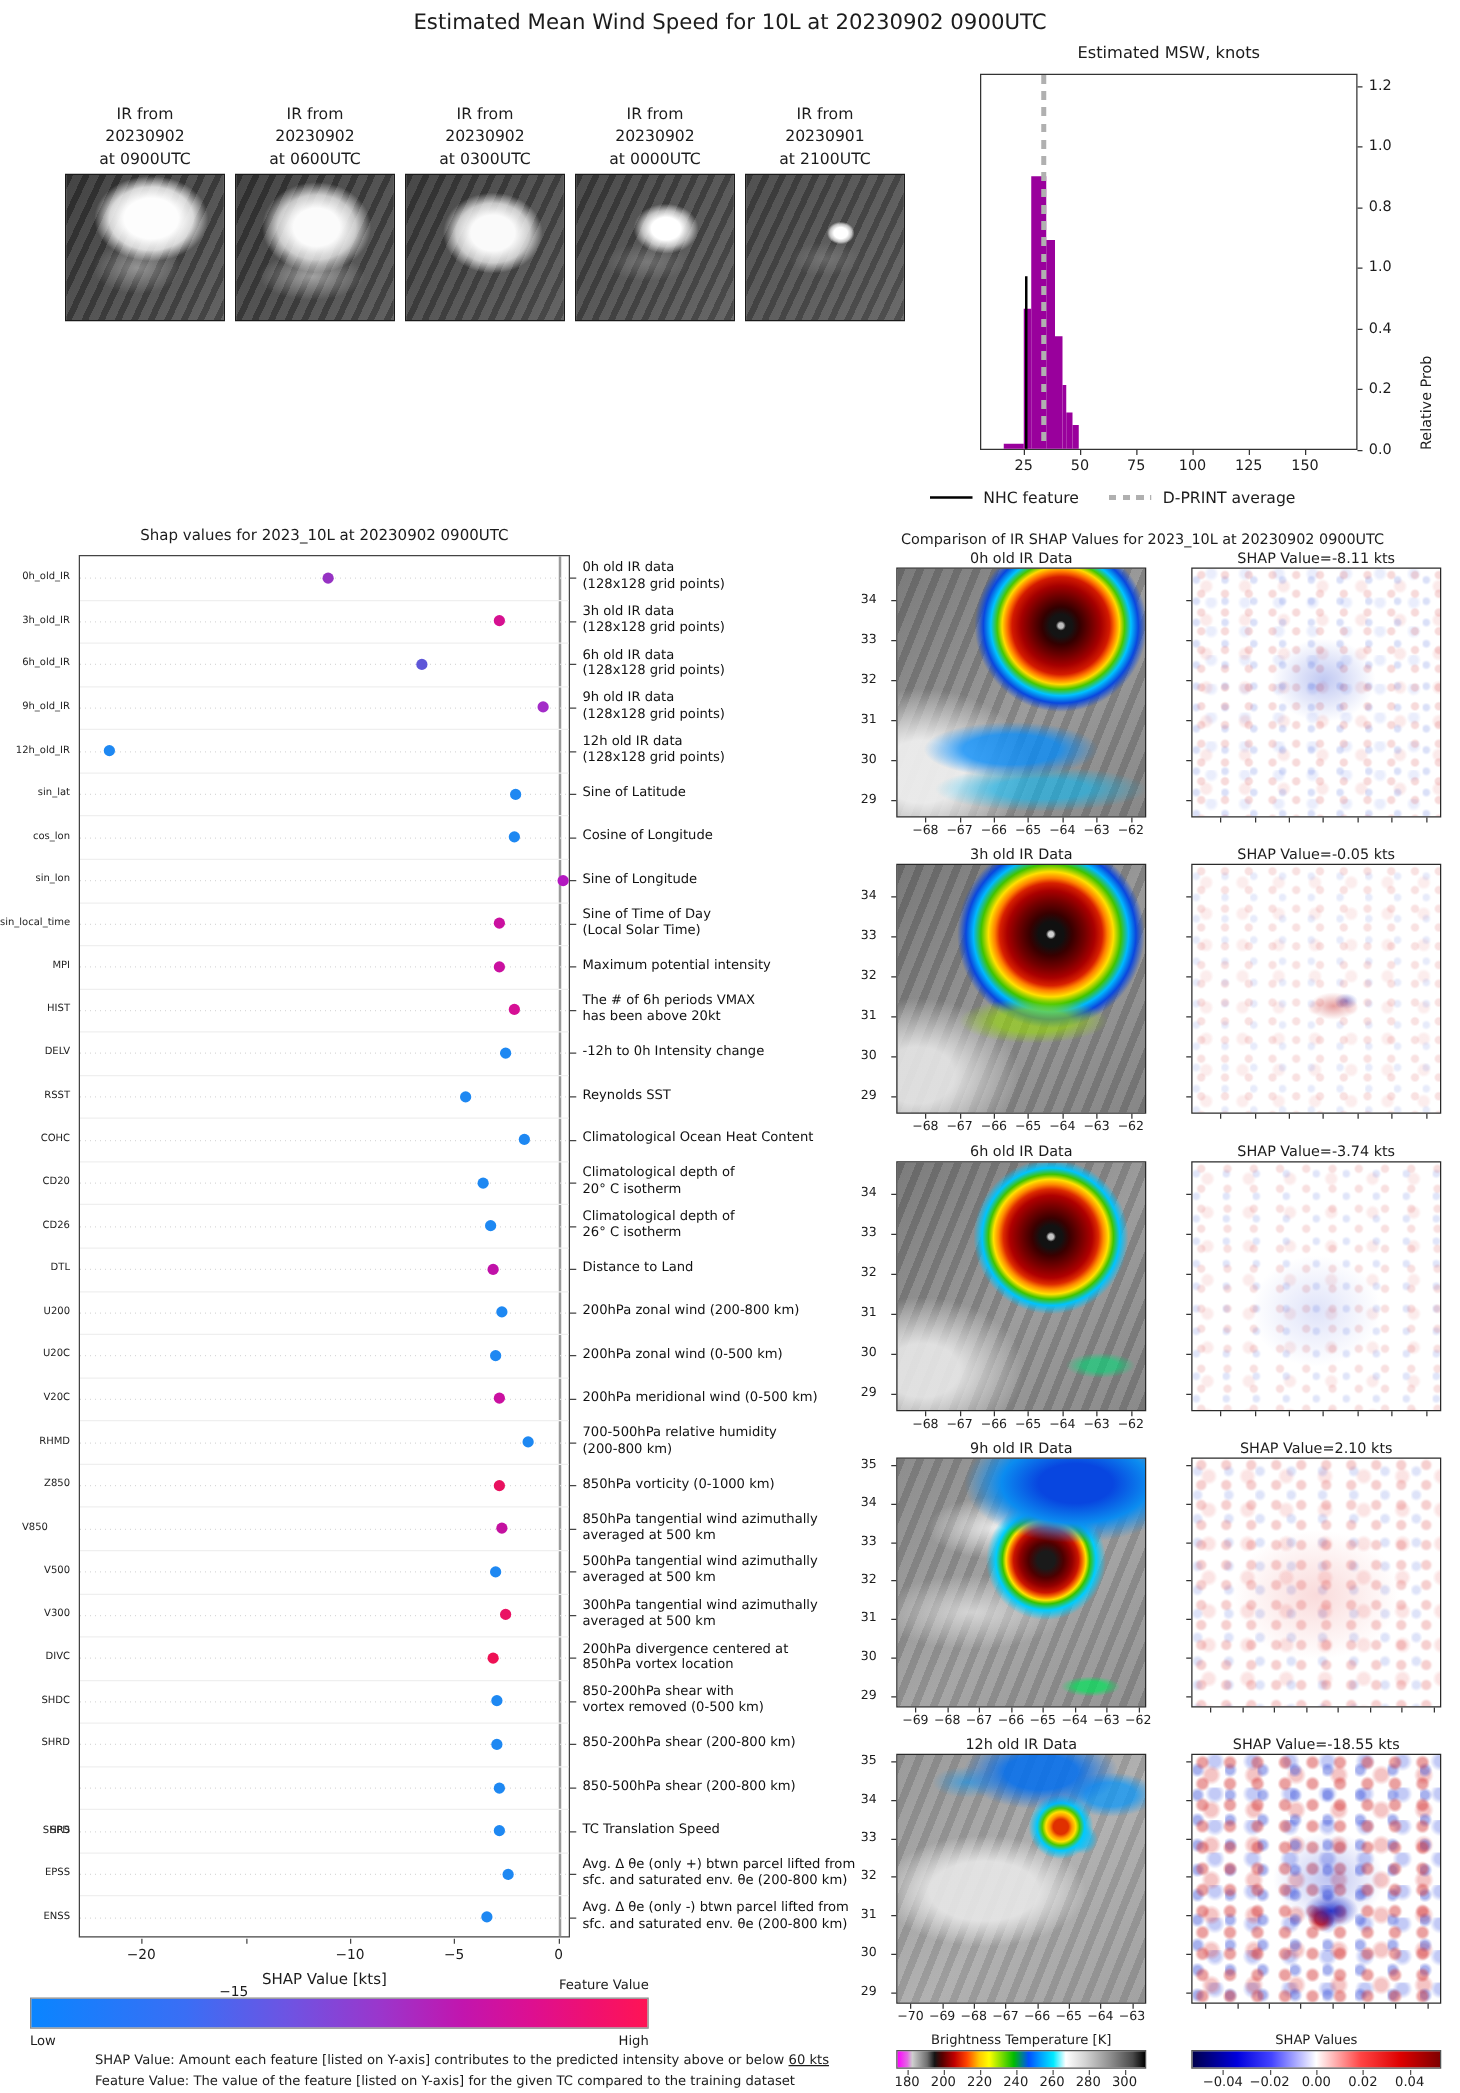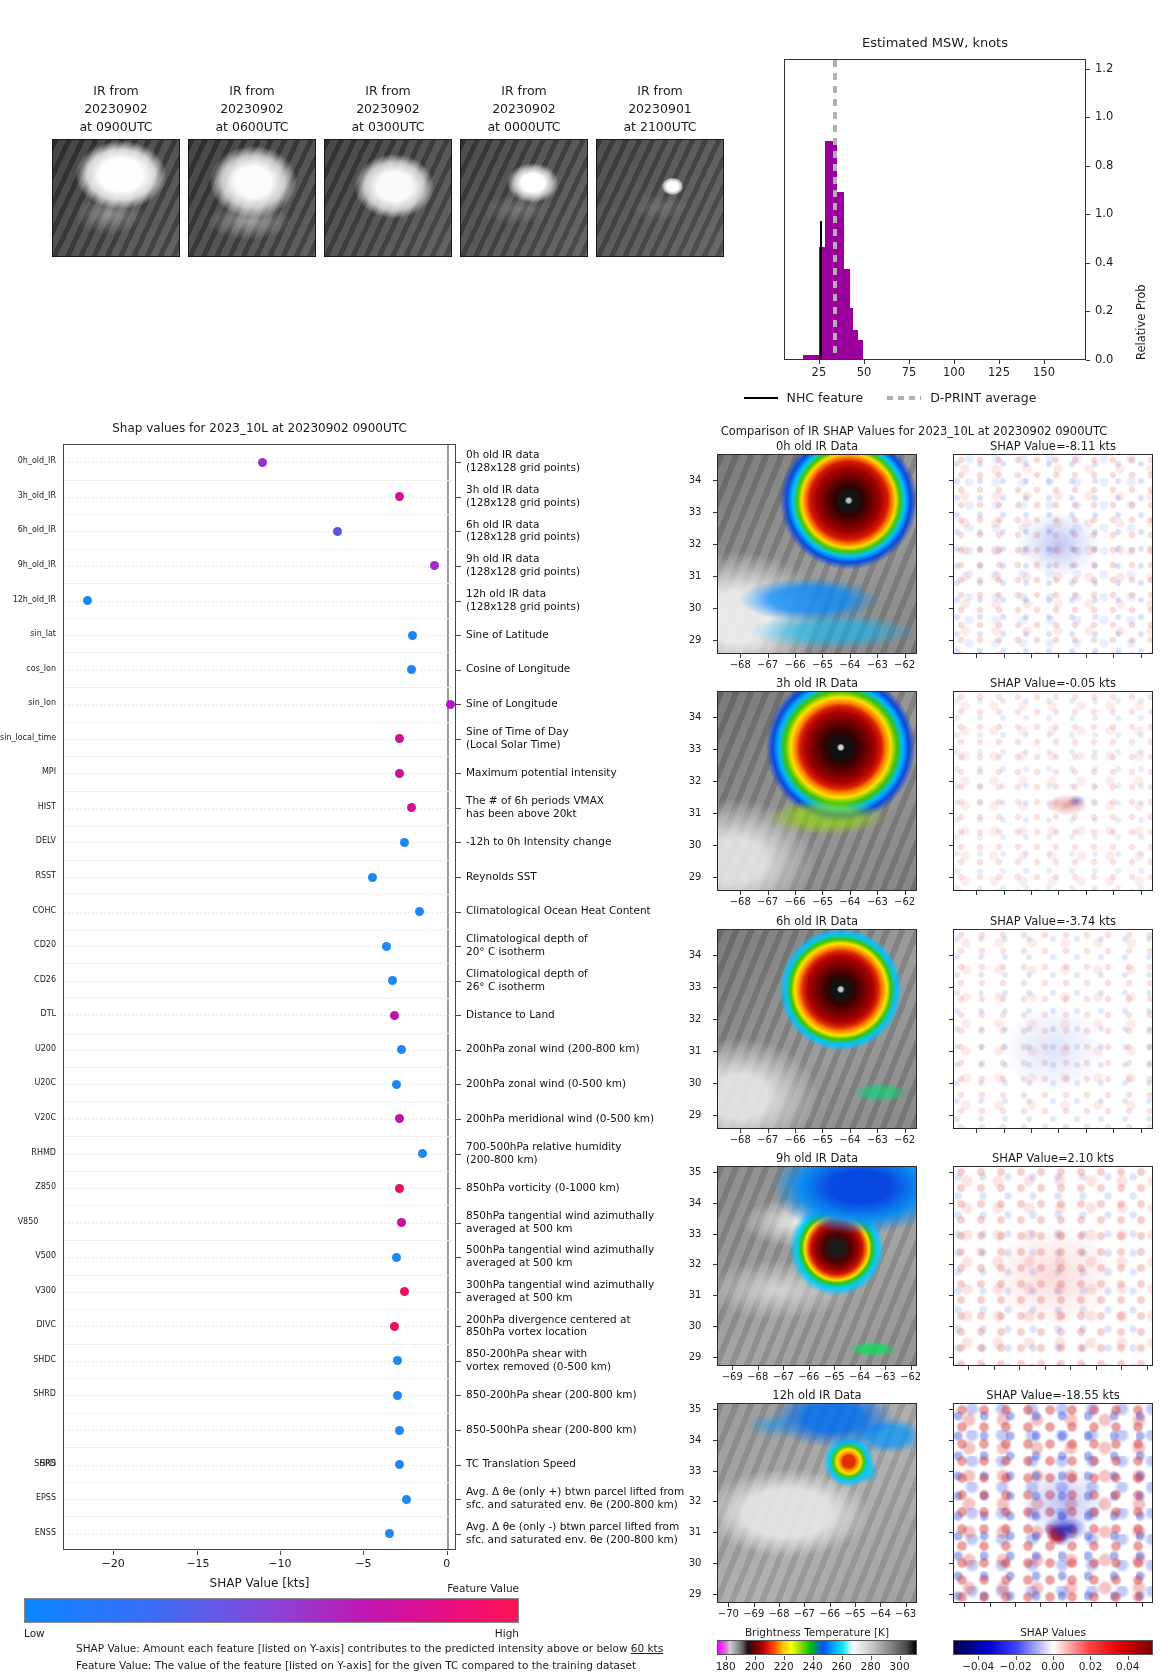--- a/index.html
+++ b/index.html
@@ -174,20 +174,21 @@
   #sv-bar{left:953px;top:1640px;width:200px;height:15px;border:1px solid #555;box-sizing:border-box;
     background:linear-gradient(90deg,#00004c 0%,#0000dd 18%,#4444ff 32%,#ffffff 50%,#ff4444 68%,#dd0000 84%,#7f0000 100%);}
   .cbtick{position:absolute;transform:translateX(-50%);font-size:10.5px;}
   .cbmark{position:absolute;width:1px;height:4px;background:#555;}
 </style>
 </head>
 <body>
 
 <div class="page">
 
+  <div id="main-title" class="abs">Estimated Mean Wind Speed for 10L at 20230902 0900UTC</div>
 
   <div id="ir-strip" class="abs">
       <div class="thumb-group" style="left: 52px;">
         <div class="thumb-cap">IR from
 20230902
 at 0900UTC</div>
         <div class="thumb t0"></div>
       </div>
       <div class="thumb-group" style="left: 188px;">
         <div class="thumb-cap">IR from
@@ -483,21 +484,21 @@
       <div class="feat-desc" style="top: 1013.19px;">TC Translation Speed</div>
       <div class="feat-desc" style="top: 1041.36px;">Avg. Δ θe (only +) btwn parcel lifted from
 sfc. and saturated env. θe (200-800 km)</div>
       <div class="feat-desc" style="top: 1075.92px;">Avg. Δ θe (only -) btwn parcel lifted from
 sfc. and saturated env. θe (200-800 km)</div>
     </div>
   <div id="shap-xticks" class="abs">
       <div class="stickmark" style="left: 50.0637px;"></div>
       <div class="stick" style="left: 50.0637px;">−20</div>
       <div class="stickmark" style="left: 133.503px;"></div>
-      <div class="stick" style="left: 135px;">−15</div>
+      <div class="stick" style="left: 124px; margin-top: 30px;">−15</div>
       <div class="stickmark" style="left: 216.943px;"></div>
       <div class="stick" style="left: 216.943px;">−10</div>
       <div class="stickmark" style="left: 300.382px;"></div>
       <div class="stick" style="left: 300.382px;">−5</div>
       <div class="stickmark" style="left: 383.822px;"></div>
       <div class="stick" style="left: 383.822px;">0</div>
     </div>
   <div id="shap-xlabel" class="abs">SHAP Value [kts]</div>
 
   <div id="fv-label" class="abs">Feature Value</div>

